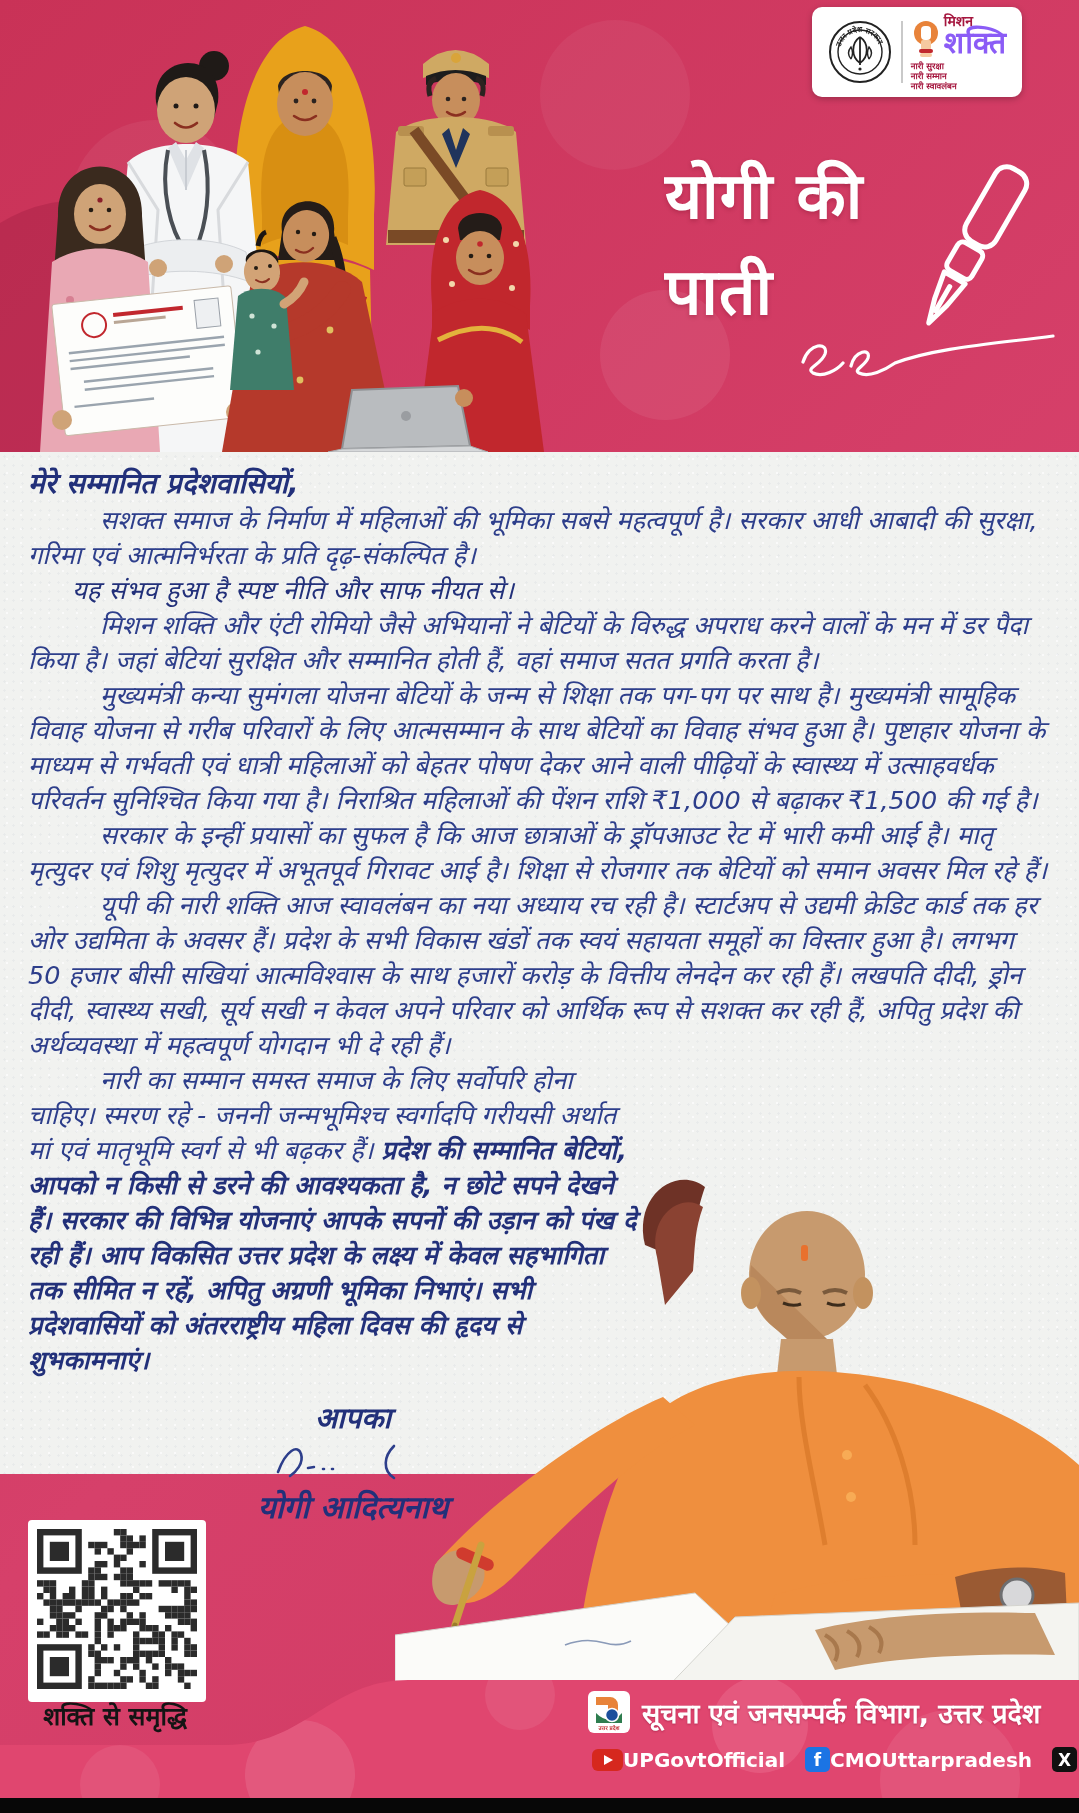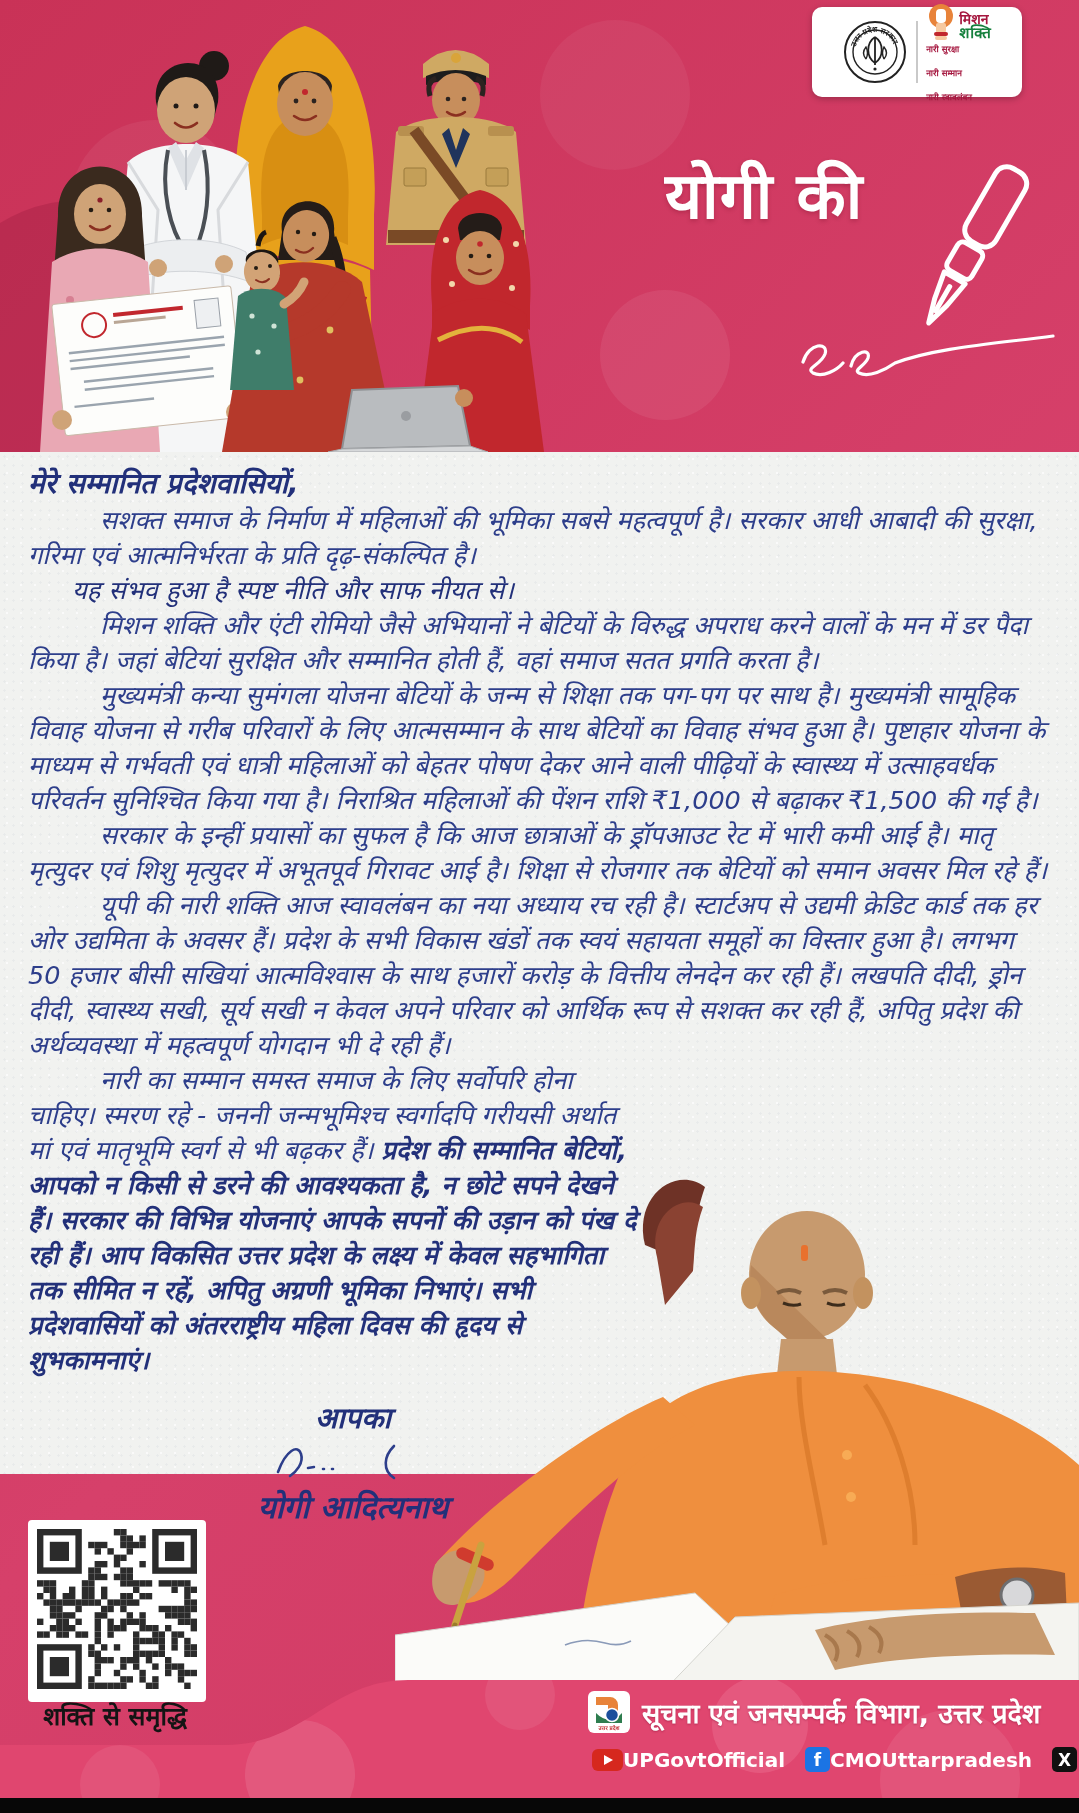--- a/index.html
+++ b/index.html
@@ -14,22 +14,22 @@
 
   
   .illus{position:absolute;left:0;top:0;z-index:2;}
   .logo-card{position:absolute;left:812px;top:7px;width:210px;height:90px;background:#fff;
     border-radius:10px;z-index:4;display:flex;align-items:center;justify-content:center;gap:8px;box-shadow:0 2px 6px rgba(0,0,0,.25);}
   .logo-divider{width:2px;height:62px;background:#c9c9c9;}
   .mission-wrap{display:flex;flex-direction:column;align-items:flex-start;line-height:1;}
   .mission-top{display:flex;align-items:flex-end;gap:3px;}
   .mission-texts{display:flex;flex-direction:column;align-items:flex-start;}
   .mission-l1{font-size:14px;font-weight:bold;color:#a5173f;}
-  .mission-l2{font-size:15px;font-weight:bold;color:#15803d;letter-spacing:1px;}
-  .mission-tags{margin-top:3px;display:flex;flex-direction:column;gap:14px;}
+  .mission-l2{font-size:30px;font-weight:bold;color:#8b5cf6;letter-spacing:1px;}
+  .mission-tags{margin-top:3px;display:flex;flex-direction:column;gap:0;}
   .mission-tags span{font-size:8.5px;font-weight:bold;color:#a5173f;line-height:10px;}
   .title-block{position:absolute;left:665px;top:148px;z-index:4;color:#fff;font-weight:bold;
     font-size:64px;line-height:96px;letter-spacing:1px;text-shadow:0 2px 4px rgba(90,0,25,.25);}
   .pen-svg{position:absolute;left:884px;top:158px;z-index:4;}
   .squiggle-svg{position:absolute;left:795px;top:332px;z-index:4;}
 
   
   .paper{position:absolute;left:0;top:452px;width:1079px;height:1022px;z-index:1;
     background-color:#f1f2f0;
     background-image:radial-gradient(rgba(70,90,130,.05) 1.2px,transparent 1.4px),
@@ -235,20 +235,21 @@
       <div class="mission-tags">
         <span>नारी सुरक्षा</span>
         <span>नारी सम्मान</span>
         <span>नारी स्वावलंबन</span>
       </div>
     </div>
   </div>
 
   <div class="title-block">
     <div>योगी की</div>
+    <div>पाती</div>
   </div>
   <svg class="pen-svg" width="170" height="205" viewBox="0 0 170 205">
     <g transform="translate(118,4) rotate(30)" stroke="#fff" stroke-width="5" fill="none" stroke-linejoin="round" stroke-linecap="round">
       <rect x="0" y="0" width="34" height="84" rx="13"></rect>
       <rect x="3" y="88" width="28" height="32" rx="6"></rect>
       <path d="M5,124 L29,124 L24,152 L17,176 L10,152 Z"></path>
       <line x1="17" y1="134" x2="17" y2="162"></line>
     </g>
   </svg>
   <svg class="squiggle-svg" width="270" height="48" viewBox="0 0 270 48">

